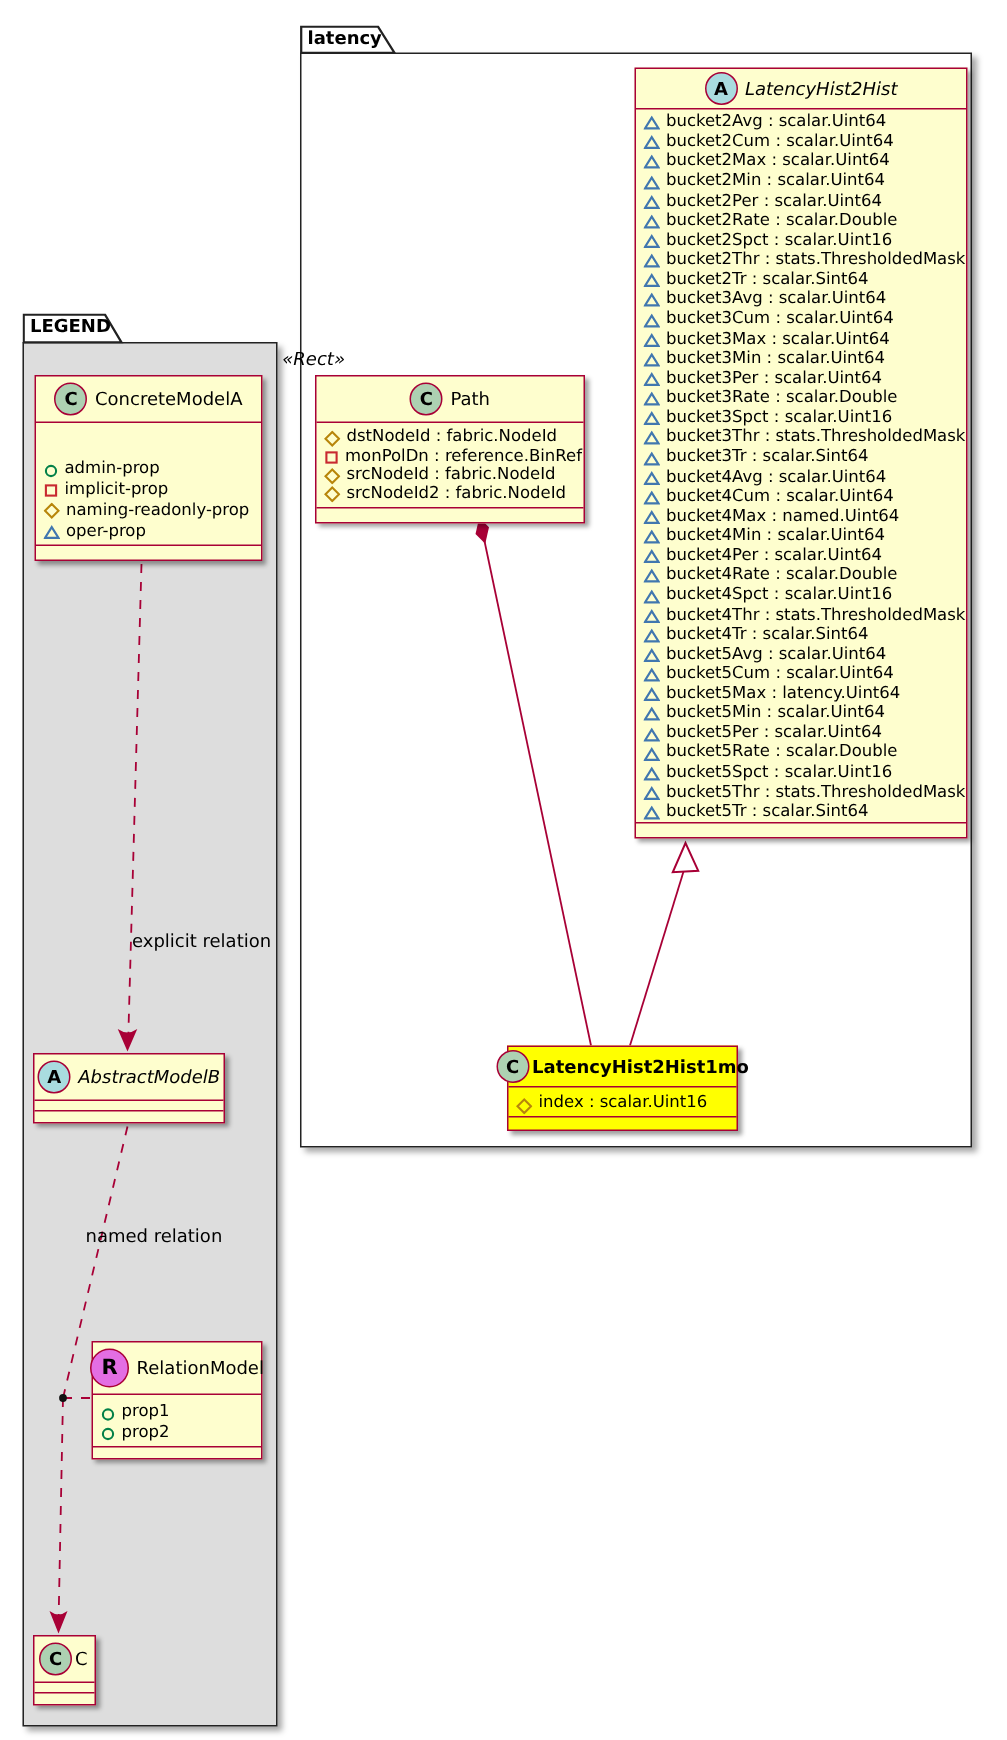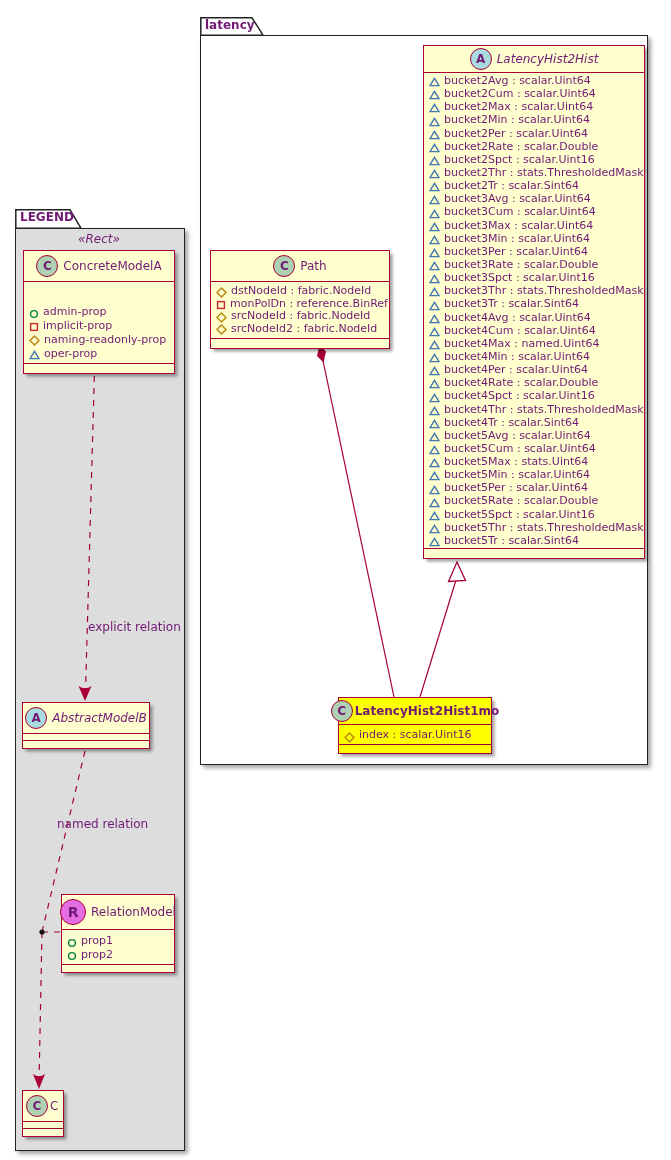--- a/index.html
+++ b/index.html
@@ -1,17 +1,17 @@
 <!DOCTYPE html>
 <html><head>
 <meta charset="utf-8">
 <style>
   html,body{margin:0;padding:0;background:#ffffff;}
   #canvas{position:relative;width:671px;height:1160px;background:#ffffff;overflow:hidden;
-          font-family:"DejaVu Sans", sans-serif;color:#701a75;}
+          font-family:"DejaVu Sans", sans-serif;color:#000000;}
 
   
   .pkg-body{position:absolute;border:1.5px solid #222;box-shadow:3px 3px 4px rgba(0,0,0,0.35);}
   .pkg-tab{position:absolute;}
   .pkg-tab svg{position:absolute;left:0;top:0;}
   .pkg-tab .tab-label{position:absolute;left:5px;top:1px;font-size:12px;font-weight:bold;}
 
   
   .class-box{position:absolute;border:1.5px solid #A80036;background:#FEFECE;
              box-shadow:2.5px 2.5px 3px rgba(0,0,0,0.38);z-index:10;display:flex;flex-direction:column;}
@@ -36,21 +36,21 @@
   .rows-med .attr-row{height:13.2px;line-height:13.2px;padding-top:0.5px;}
   .rows-path .attr-row{height:12.5px;line-height:12.5px;}
   .rows-one .attr-row{height:17px;line-height:17px;}
 
   
   #rel-overlay{position:absolute;left:0;top:0;z-index:5;pointer-events:none;}
   .rel{stroke:#A80036;stroke-width:1.2;fill:none;}
   .dashed{stroke-dasharray:6,6;}
   .rel-label{position:absolute;font-size:12px;z-index:6;white-space:nowrap;}
 
-  .stereotype{position:absolute;font-size:12px;font-style:italic;text-align:center;}
+  .stereotype{position:absolute;font-size:12px;font-style:italic;text-align:right;padding-left:47px;}
 </style>
 </head>
 <body>
 
 <div id="canvas">
 
   <div class="pkg-body" style="left:200px;top:35px;width:446px;height:728px;background:#ffffff;"></div>
   <div class="pkg-tab" style="left:200px;top:17px;width:66px;height:19px;">
     <svg width="66" height="19">
       <polygon points="0.8,0.8 52,0.8 63,18.2 0.8,18.2" fill="#ffffff" stroke="#222" stroke-width="1.5"></polygon>
@@ -265,21 +265,21 @@
         <div class="attr-row">
           <svg width="11" height="10">
             <path d="M5.5 1.4 L10 8.6 L1 8.6 Z" fill="none" stroke-width="1.4" stroke="#4177AF"></path>
           </svg>
           <span class="attr-text">bucket5Cum : scalar.Uint64</span>
         </div>
         <div class="attr-row">
           <svg width="11" height="10">
             <path d="M5.5 1.4 L10 8.6 L1 8.6 Z" fill="none" stroke-width="1.4" stroke="#4177AF"></path>
           </svg>
-          <span class="attr-text">bucket5Max : stats.Uint64</span>
+          <span class="attr-text">bucket5Max : latency.Uint64</span>
         </div>
         <div class="attr-row">
           <svg width="11" height="10">
             <path d="M5.5 1.4 L10 8.6 L1 8.6 Z" fill="none" stroke-width="1.4" stroke="#4177AF"></path>
           </svg>
           <span class="attr-text">bucket5Min : scalar.Uint64</span>
         </div>
         <div class="attr-row">
           <svg width="11" height="10">
             <path d="M5.5 1.4 L10 8.6 L1 8.6 Z" fill="none" stroke-width="1.4" stroke="#4177AF"></path>

